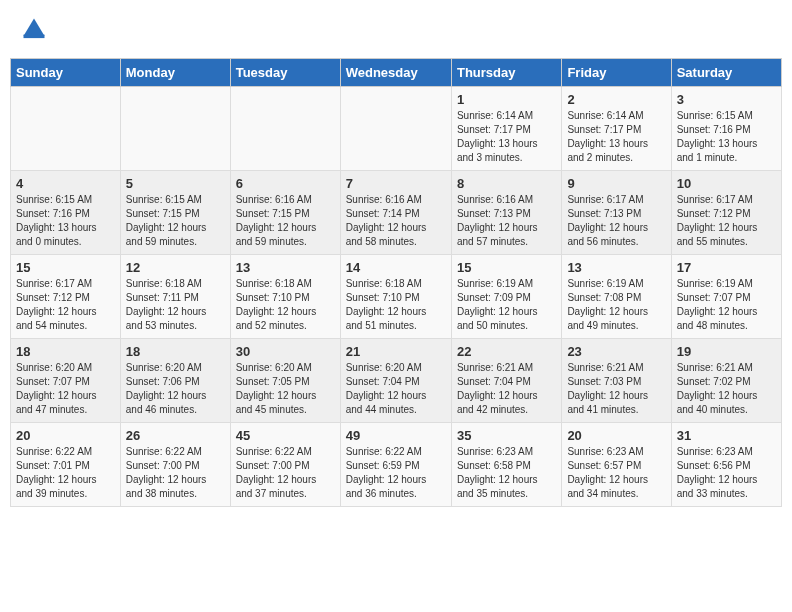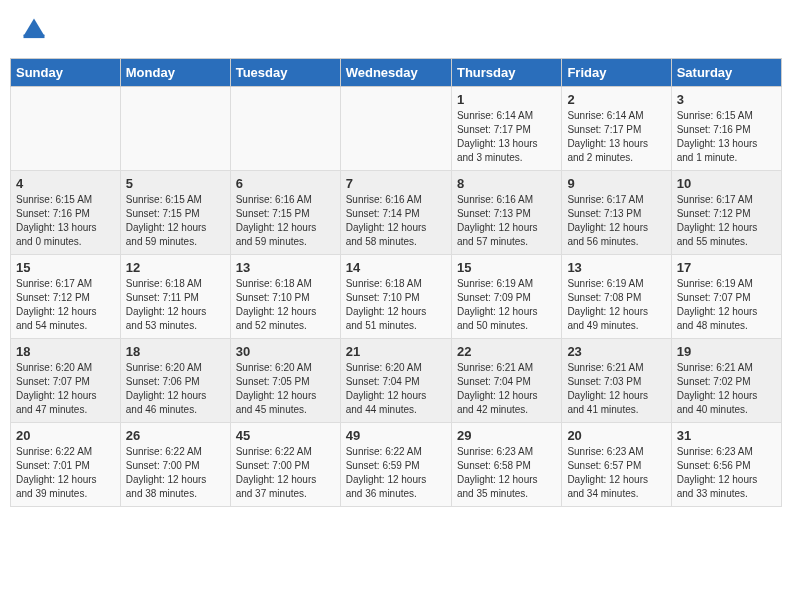--- a/index.html
+++ b/index.html
@@ -322,21 +322,21 @@
 and 37 minutes.</div>
         </td>
         <td>
           <div class="day-num">49</div>
           <div class="day-info" style="white-space: pre-line;">Sunrise: 6:22 AM
 Sunset: 6:59 PM
 Daylight: 12 hours
 and 36 minutes.</div>
         </td>
         <td>
-          <div class="day-num">29</div>
+          <div class="day-num">35</div>
           <div class="day-info" style="white-space: pre-line;">Sunrise: 6:23 AM
 Sunset: 6:58 PM
 Daylight: 12 hours
 and 35 minutes.</div>
         </td>
         <td>
           <div class="day-num">20</div>
           <div class="day-info" style="white-space: pre-line;">Sunrise: 6:23 AM
 Sunset: 6:57 PM
 Daylight: 12 hours

